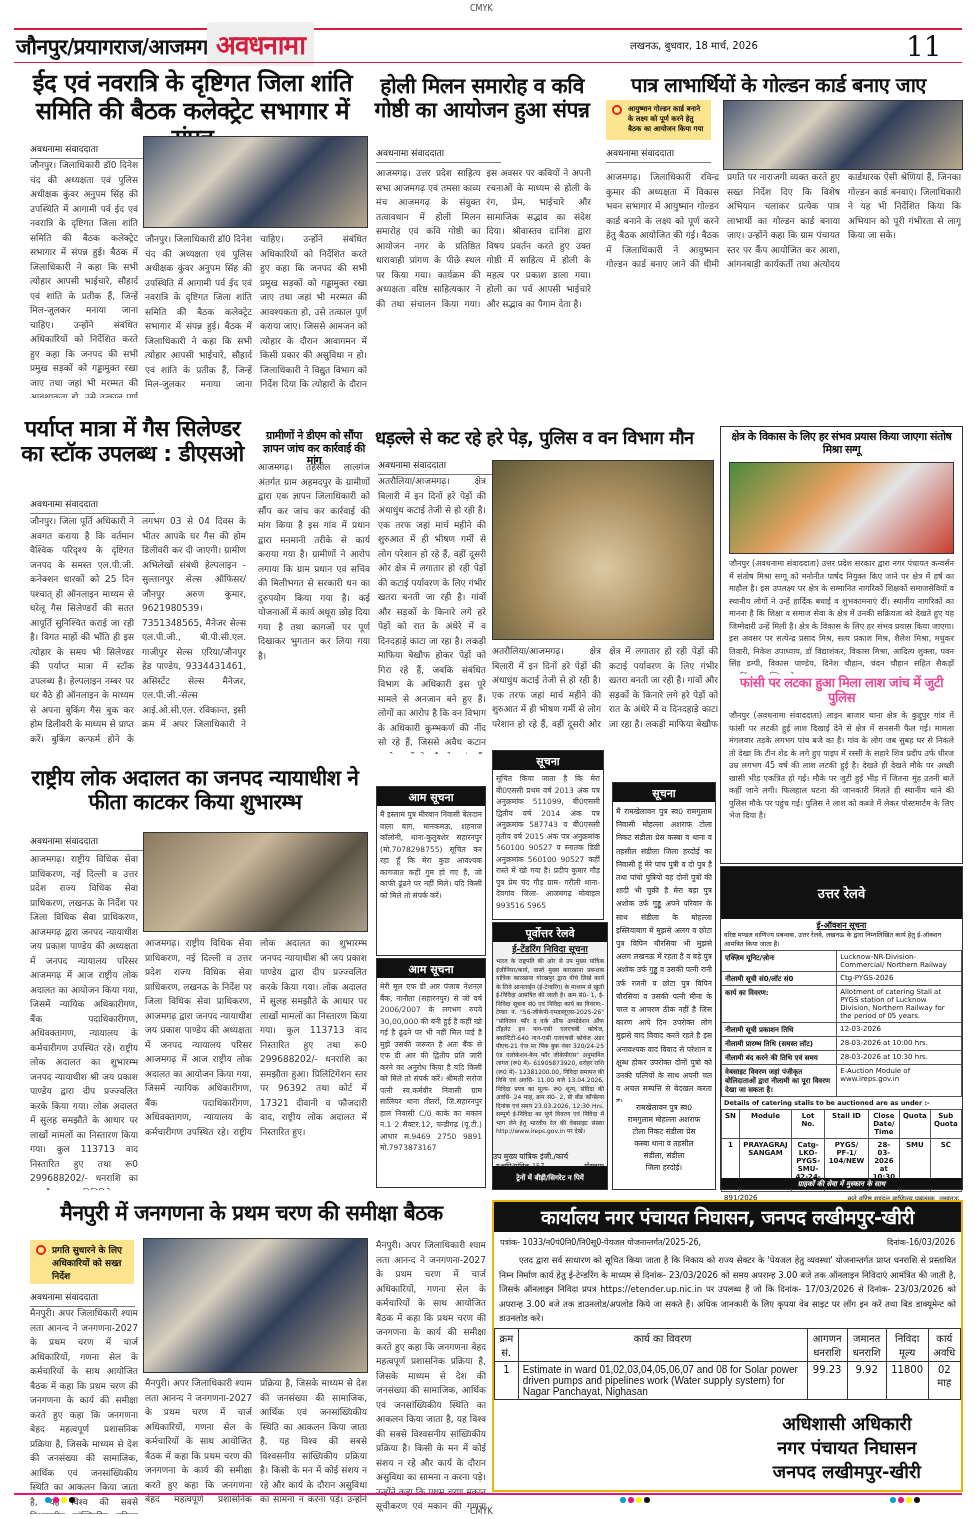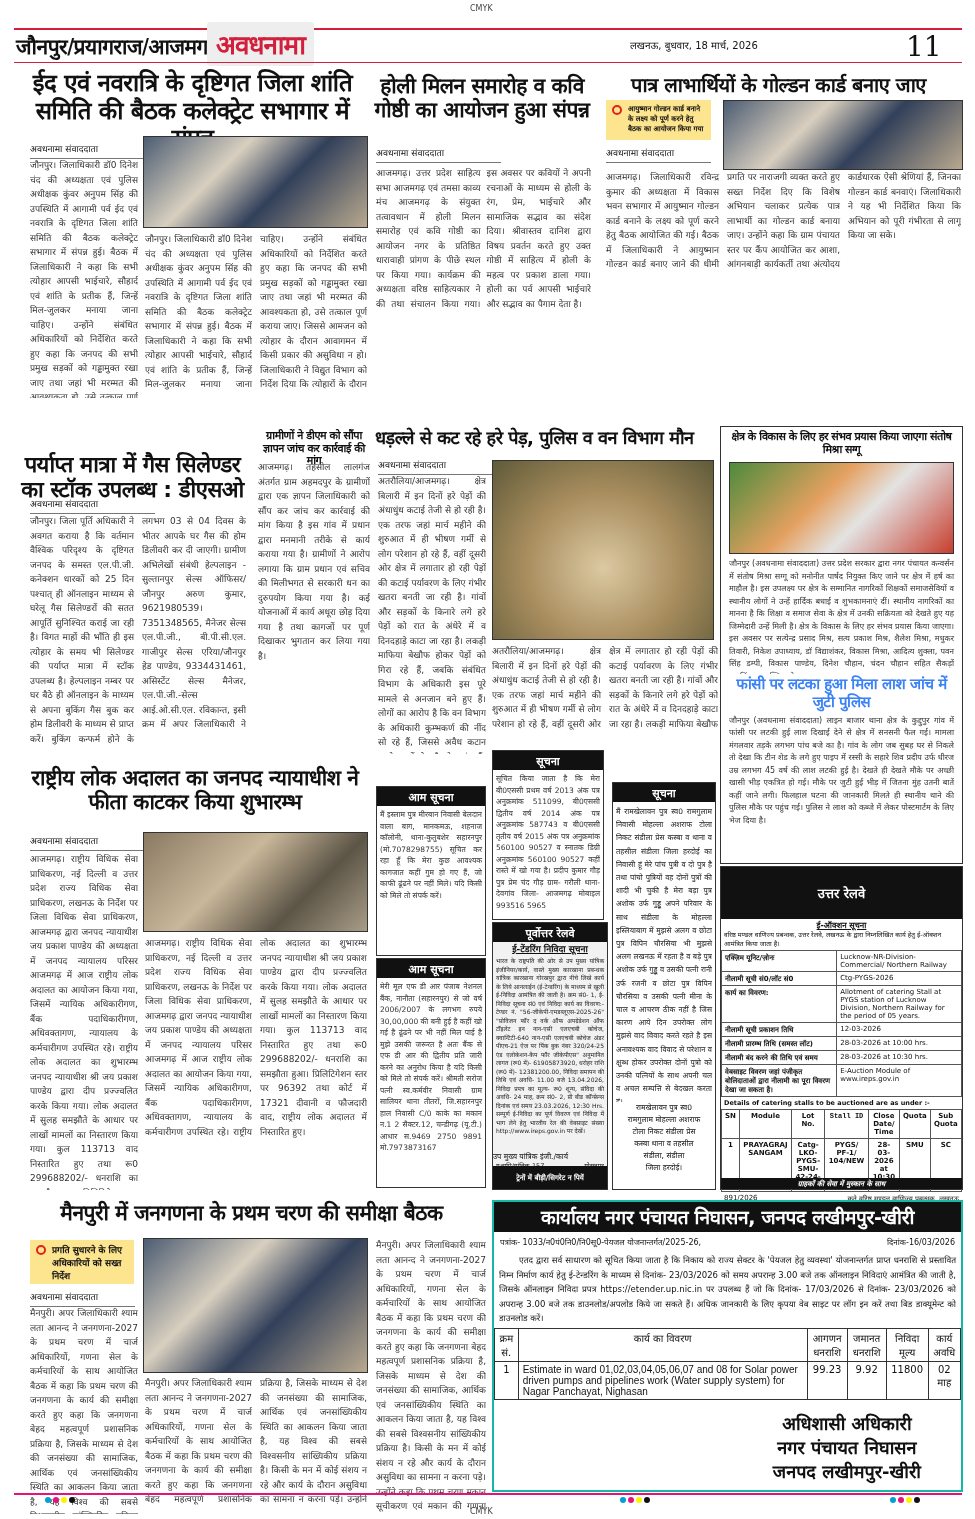--- a/index.html
+++ b/index.html
@@ -50,38 +50,38 @@
 <div class="abs h1" style="left:372px;top:74px;width:220px;font-size:21px">होली मिलन समारोह व कवि गोष्ठी का आयोजन हुआ संपन्न</div>
 <div class="abs byline" style="left:376px;top:146px">अवधनामा संवाददाता</div>
 <div class="abs body" style="left:376px;top:166px;width:215px;height:250px;column-count:2;column-gap:6px">आजमगढ़। उत्तर प्रदेश साहित्य सभा आजमगढ़ एवं तमसा काव्य मंच आजमगढ़ के संयुक्त तत्वावधान में होली मिलन समारोह एवं कवि गोष्ठी का आयोजन नगर के प्रतिष्ठित धारावाही प्रांगण के पीछे स्थल पर किया गया। कार्यक्रम की अध्यक्षता वरिष्ठ साहित्यकार ने की तथा संचालन किया गया। इस अवसर पर कवियों ने अपनी रचनाओं के माध्यम से होली के रंग, प्रेम, भाईचारे और सामाजिक सद्भाव का संदेश दिया। श्रीवास्तव दानिश द्वारा विषय प्रवर्तन करते हुए उक्त गोष्ठी में साहित्य में होली के महत्व पर प्रकाश डाला गया। होली का पर्व आपसी भाईचारे और सद्भाव का पैगाम देता है।</div>
 
 <div class="abs h1" style="left:596px;top:74px;width:365px;font-size:20px">पात्र लाभार्थियों के गोल्डन कार्ड बनाए जाए</div>
 <div class="callout" style="left:606px;top:100px;width:105px;height:40px;font-size:7px;line-height:10px"><span class="dot"></span><span>आयुष्मान गोल्डन कार्ड बनाने के लक्ष्य को पूर्ण करने हेतु बैठक का आयोजन किया गया</span></div>
 <div class="abs byline" style="left:606px;top:146px;width:105px">अवधनामा संवाददाता</div>
 <div class="abs photo blue" style="left:723px;top:100px;width:240px;height:70px"></div>
 <div class="abs body" style="left:606px;top:170px;width:355px;height:246px;column-count:3;column-gap:8px">आजमगढ़। जिलाधिकारी रविन्द्र कुमार की अध्यक्षता में विकास भवन सभागार में आयुष्मान गोल्डन कार्ड बनाने के लक्ष्य को पूर्ण करने हेतु बैठक आयोजित की गई। बैठक में जिलाधिकारी ने आयुष्मान गोल्डन कार्ड बनाए जाने की धीमी प्रगति पर नाराजगी व्यक्त करते हुए सख्त निर्देश दिए कि विशेष अभियान चलाकर प्रत्येक पात्र लाभार्थी का गोल्डन कार्ड बनाया जाए। उन्होंने कहा कि ग्राम पंचायत स्तर पर कैंप आयोजित कर आशा, आंगनबाड़ी कार्यकर्ती तथा अंत्योदय कार्डधारक ऐसी श्रेणियां हैं, जिनका गोल्डन कार्ड बनवाएं। जिलाधिकारी ने यह भी निर्देशित किया कि अभियान को पूरी गंभीरता से लागू किया जा सके।</div>
 
-<div class="abs h1" style="left:20px;top:452px;width:225px;font-size:22px">पर्याप्त मात्रा में गैस सिलेण्डर का स्टॉक उपलब्ध : डीएसओ</div>
+<div class="abs h1" style="left:20px;top:416px;width:225px;font-size:22px">पर्याप्त मात्रा में गैस सिलेण्डर का स्टॉक उपलब्ध : डीएसओ</div>
 <div class="abs byline" style="left:30px;top:497px">अवधनामा संवाददाता</div>
 <div class="abs body" style="left:30px;top:514px;width:216px;height:236px;column-count:2;column-gap:8px">जौनपुर। जिला पूर्ति अधिकारी ने अवगत कराया है कि वर्तमान वैश्विक परिदृश्य के दृष्टिगत जनपद के समस्त एल.पी.जी. कनेक्शन धारकों को 25 दिन पश्चात् ही ऑनलाइन माध्यम से घरेलू गैस सिलेण्डरों की सतत आपूर्ति सुनिश्चित कराई जा रही है। विगत माहों की भाँति ही इस त्योहार के समय भी सिलेण्डर की पर्याप्त मात्रा में स्टॉक उपलब्ध है। हेल्पलाइन नम्बर पर घर बैठे ही ऑनलाइन के माध्यम से अपना बुकिंग गैस बुक कर होम डिलीवरी के माध्यम से प्राप्त करें। बुकिंग कन्फर्म होने के लगभग 03 से 04 दिवस के भीतर आपके घर गैस की होम डिलीवरी कर दी जाएगी। ग्रामीण अभिलेखों संबंधी हेल्पलाइन - सुल्तानपुर सेल्स ऑफिसर/जौनपुर अरुण कुमार, 9621980539। 7351348565, मैनेजर सेल्स एल.पी.जी., बी.पी.सी.एल. गाजीपुर सेल्स एरिया/जौनपुर हेड पाण्डेय, 9334431461, असिस्टेंट सेल्स मैनेजर, एल.पी.जी.-सेल्स आई.ओ.सी.एल. रविकान्त, इसी क्रम में अपर जिलाधिकारी ने संबंधित अधिकारियों को निर्देश दिए।</div>
 
 <div class="abs h1" style="left:258px;top:430px;width:112px;font-size:11px">ग्रामीणों ने डीएम को सौंपा ज्ञापन जांच कर कार्रवाई की मांग</div>
 <div class="abs body" style="left:258px;top:460px;width:112px;height:292px">आजमगढ़। तहसील लालगंज अंतर्गत ग्राम अहमदपुर के ग्रामीणों द्वारा एक ज्ञापन जिलाधिकारी को सौंप कर जांच कर कार्रवाई की मांग किया है इस गांव में प्रधान द्वारा मनमानी तरीके से कार्य कराया गया है। ग्रामीणों ने आरोप लगाया कि ग्राम प्रधान एवं सचिव की मिलीभगत से सरकारी धन का दुरुपयोग किया गया है। कई योजनाओं में कार्य अधूरा छोड़ दिया गया है तथा कागजों पर पूर्ण दिखाकर भुगतान कर लिया गया है।</div>
 
 <div class="abs h1" style="left:375px;top:428px;width:345px;font-size:18px;text-align:left">धड़ल्ले से कट रहे हरे पेड़, पुलिस व वन विभाग मौन</div>
 <div class="abs byline" style="left:378px;top:458px">अवधनामा संवाददाता</div>
 <div class="abs photo wood" style="left:492px;top:460px;width:222px;height:180px"></div>
 <div class="abs body" style="left:378px;top:474px;width:108px;height:280px">अतरौलिया/आजमगढ़। क्षेत्र बिलारी में इन दिनों हरे पेड़ों की अंधाधुंध कटाई तेजी से हो रही है। एक तरफ जहां मार्च महीने की शुरुआत में ही भीषण गर्मी से लोग परेशान हो रहे हैं, वहीं दूसरी ओर क्षेत्र में लगातार हो रही पेड़ों की कटाई पर्यावरण के लिए गंभीर खतरा बनती जा रही है। गांवों और सड़कों के किनारे लगे हरे पेड़ों को रात के अंधेरे में व दिनदहाड़े काटा जा रहा है। लकड़ी माफिया बेखौफ होकर पेड़ों को गिरा रहे हैं, जबकि संबंधित विभाग के अधिकारी इस पूरे मामले से अनजान बने हुए हैं। लोगों का आरोप है कि वन विभाग के अधिकारी कुम्भकर्ण की नींद सो रहे हैं, जिससे अवैध कटान करने वालों के हौसले बुलंद हैं। स्थानीय नागरिकों का कहना है कि पेड़ पर्यावरण के संतुलन के लिए बेहद जरूरी हैं। मार्च में ही जिस तरह से तेज गर्मी पड़ रही है, उससे लोग चिंतित हैं कि आने वाले मई-जून में हालात कितने गंभीर हो सकते हैं। ग्रामीणों ने प्रशासन और वन विभाग से मांग की है कि क्षेत्र में हो रही अवैध कटाई पर तत्काल रोक लगाई जाए और दोषियों के खिलाफ सख्त कार्रवाई की जाए। अब देखना यह होगी कि संबंधित विभाग इस गंभीर समस्या को कितनी गंभीरता से लेता है और अवैध कटान पर लगाम लगाने के लिए क्या कदम उठाए जाते हैं। स्थानीय ग्रामीण प्रदीप राजभर ने बताया कि क्षेत्र में पेड़ों की अंधाधुंध कटाई हो रही है। वन विभाग और पुलिस विभाग में मिलीभगत से ही यह सब हो रहा है। अधिकारी पूरी तरह से मौन हैं।</div>
 <div class="abs body" style="left:492px;top:644px;width:226px;height:100px;column-count:2;column-gap:8px">अतरौलिया/आजमगढ़। क्षेत्र बिलारी में इन दिनों हरे पेड़ों की अंधाधुंध कटाई तेजी से हो रही है। एक तरफ जहां मार्च महीने की शुरुआत में ही भीषण गर्मी से लोग परेशान हो रहे हैं, वहीं दूसरी ओर क्षेत्र में लगातार हो रही पेड़ों की कटाई पर्यावरण के लिए गंभीर खतरा बनती जा रही है। गांवों और सड़कों के किनारे लगे हरे पेड़ों को रात के अंधेरे में व दिनदहाड़े काटा जा रहा है। लकड़ी माफिया बेखौफ होकर पेड़ों को गिरा रहे हैं, जबकि संबंधित विभाग के अधिकारी इस पूरे मामले से अनजान बने हुए हैं। लोगों का आरोप है कि वन विभाग के अधिकारी कुम्भकर्ण की नींद सो रहे हैं, जिससे अवैध कटान करने वालों के हौसले बुलंद हैं। स्थानीय नागरिकों का कहना है कि पेड़ पर्यावरण के संतुलन के लिए बेहद जरूरी हैं। मार्च में ही जिस तरह से तेज गर्मी पड़ रही है, उससे लोग चिंतित हैं कि आने वाले मई-जून में हालात कितने गंभीर हो सकते हैं। ग्रामीणों ने प्रशासन और वन विभाग से मांग की है कि क्षेत्र में हो रही अवैध कटाई पर तत्काल रोक लगाई जाए और दोषियों के खिलाफ सख्त कार्रवाई की जाए। अब देखना यह होगी कि संबंधित विभाग इस गंभीर समस्या को कितनी गंभीरता से लेता है और अवैध कटान पर लगाम लगाने के लिए क्या कदम उठाए जाते हैं। स्थानीय ग्रामीण प्रदीप राजभर ने बताया कि क्षेत्र में पेड़ों की अंधाधुंध कटाई हो रही है। वन विभाग और पुलिस विभाग में मिलीभगत से ही यह सब हो रहा है। अधिकारी पूरी तरह से मौन हैं।</div>
 
 <div class="abs box" style="left:720px;top:426px;width:243px;height:438px">
   <div class="h1" style="font-size:11px;padding:4px 6px">क्षेत्र के विकास के लिए हर संभव प्रयास किया जाएगा संतोष मिश्रा सग्गू</div>
   <div class="photo green" style="margin:2px 8px;height:92px"></div>
   <div class="body" style="padding:2px 8px;height:118px;font-size:8px;line-height:12.5px">जौनपुर (अवधनामा संवाददाता) उत्तर प्रदेश सरकार द्वारा नगर पंचायत कन्वर्सन में संतोष मिश्रा सग्गू को मनोनीत पार्षद नियुक्त किए जाने पर क्षेत्र में हर्ष का माहौल है। इस उपलक्ष्य पर क्षेत्र के सम्मानित नागरिकों शिक्षकों समाजसेवियों व स्थानीय लोगों ने उन्हें हार्दिक बधाई व शुभकामनाएं दीं। स्थानीय नागरिकों का मानना है कि शिक्षा व समाज सेवा के क्षेत्र में उनकी सक्रियता को देखते हुए यह जिम्मेदारी उन्हें मिली है। क्षेत्र के विकास के लिए हर संभव प्रयास किया जाएगा। इस अवसर पर सत्येन्द्र प्रसाद मिश्र, सत्य प्रकाश मिश्र, शैलेश मिश्रा, मधुकर तिवारी, निकेश उपाध्याय, डॉ विद्याशंकर, विकास मिश्रा, आदित्य शुक्ला, पवन सिंह डम्पी, विकास पाण्डेय, दिनेश चौहान, चंदन चौहान सहित सैकड़ों शुभचिंतक उपस्थित रहे।</div>
-  <div class="h1" style="font-size:15px;color:#3b82f6;padding:2px 8px">फांसी पर लटका हुआ मिला लाश जांच में जुटी पुलिस</div>
+  <div class="h1" style="font-size:13px;color:#ec4899;padding:2px 8px">फांसी पर लटका हुआ मिला लाश जांच में जुटी पुलिस</div>
   <div class="body" style="padding:2px 8px;height:150px;font-size:8px;line-height:12.5px">जौनपुर (अवधनामा संवाददाता) लाइन बाजार थाना क्षेत्र के कुद्दुपुर गांव में फांसी पर लटकी हुई लाश दिखाई देने से क्षेत्र में सनसनी फैल गई। मामला मंगलवार तड़के लगभग पांच बजे का है। गांव के लोग जब सुबह घर से निकले तो देखा कि टीन शेड के लगे हुए पाइप में रस्सी के सहारे शिव प्रदीप उर्फ धीरज उम्र लगभग 45 वर्ष की लाश लटकी हुई है। देखते ही देखते मौके पर अच्छी खासी भीड़ एकत्रित हो गई। मौके पर जुटी हुई भीड़ में जितना मुंह उतनी बातें कहीं जाने लगी। फिलहाल घटना की जानकारी मिलते ही स्थानीय थाने की पुलिस मौके पर पहुंच गई। पुलिस ने लाश को कब्जे में लेकर पोस्टमार्टम के लिए भेज दिया है।</div>
 </div>
 
 <div class="abs box" style="left:492px;top:750px;width:112px;height:170px">
   <div class="blackbar" style="font-size:11px;padding:2px">सूचना</div>
   <div class="body" style="padding:3px;font-size:7.5px;line-height:11.5px;height:148px">सूचित किया जाता है कि मेरा बी0एससी प्रथम वर्ष 2013 अंक पत्र अनुक्रमांक 511099, बी0एससी द्वितीय वर्ष 2014 अंक पत्र अनुक्रमांक 587743 व बी0एससी तृतीय वर्ष 2015 अंक पत्र अनुक्रमांक 560100 90527 व स्नातक डिग्री अनुक्रमांक 560100 90527 कहीं रास्ते में खो गया है। प्रदीप कुमार गौड़ पुत्र प्रेम चंद गौड़ ग्राम- गरौली थाना- देवगांव जिला- आजमगढ़ मोबाइल 993516 5965</div>
 </div>
 
 <div class="abs h1" style="left:20px;top:766px;width:350px;font-size:21px">राष्ट्रीय लोक अदालत का जनपद न्यायाधीश ने फीता काटकर किया शुभारम्भ</div>
 <div class="abs byline" style="left:30px;top:834px">अवधनामा संवाददाता</div>
@@ -160,21 +160,21 @@
         </tr>
       </tbody>
   </table>
   <div style="font-size:6.5px;font-weight:bold;padding:2px 3px">Details of catering stalls to be auctioned are as under :-</div>
   <table class="rly" style="width:100%;text-align:center">
     <thead>
         <tr id="stall-head">
           <td style="font-weight: bold;">SN</td>
           <td style="font-weight: bold;">Module</td>
           <td style="font-weight: bold;">Lot No.</td>
-          <td style="font-weight: bold; font-family: Liberation Mono, monospace;">Stall ID</td>
+          <td style="font-weight: bold;">Stall ID</td>
           <td style="font-weight: bold;">Close Date/ Time</td>
           <td style="font-weight: bold;">Quota</td>
           <td style="font-weight: bold;">Sub Quota</td>
         </tr>
       </thead>
     <tbody id="stall-body">
         <tr>
           <td style="font-weight: bold;">1</td>
           <td style="font-weight: bold;">PRAYAGRAJ SANGAM</td>
           <td style="font-weight: bold;">Catg-LKO-PYGS-SMU-42-24-1</td>
@@ -193,21 +193,21 @@
 </div>
 
 <div class="abs" style="left:14px;top:1198px;width:475px;height:30px;font-size:21px;font-weight:bold;text-align:center;letter-spacing:-0.5px">मैनपुरी में जनगणना के प्रथम चरण की समीक्षा बैठक</div>
 <div class="callout" style="left:30px;top:1240px;width:104px;height:44px"><span class="dot"></span><span>प्रगति सुधारने के लिए अधिकारियों को सख्त निर्देश</span></div>
 <div class="abs byline" style="left:30px;top:1290px;width:105px">अवधनामा संवाददाता</div>
 <div class="abs photo blue" style="left:143px;top:1238px;width:225px;height:135px"></div>
 <div class="abs body" style="left:30px;top:1306px;width:108px;height:208px">मैनपुरी। अपर जिलाधिकारी श्याम लता आनन्द ने जनगणना-2027 के प्रथम चरण में चार्ज अधिकारियों, गणना सेल के कर्मचारियों के साथ आयोजित बैठक में कहा कि प्रथम चरण की जनगणना के कार्य की समीक्षा करते हुए कहा कि जनगणना बेहद महत्वपूर्ण प्रशासनिक प्रक्रिया है, जिसके माध्यम से देश की जनसंख्या की सामाजिक, आर्थिक एवं जनसांख्यिकीय स्थिति का आकलन किया जाता है, यह विश्व की सबसे विश्वसनीय सांख्यिकीय प्रक्रिया है। किसी के मन में कोई संशय न रहे और कार्य के दौरान असुविधा का सामना न करना पड़े। उन्होंने कहा कि प्रथम चरण मकान सूचीकरण एवं मकान की गणना होगी इस हेतु 700-700 के छोटे-छोटे ब्लॉक बनाकर प्रत्येक भवन, आवासीय इकाई एवं उपलब्ध सुविधाओं का विवरण एकत्र किया जाएगा।</div>
 <div class="abs body" style="left:145px;top:1376px;width:222px;height:138px;column-count:2;column-gap:8px">मैनपुरी। अपर जिलाधिकारी श्याम लता आनन्द ने जनगणना-2027 के प्रथम चरण में चार्ज अधिकारियों, गणना सेल के कर्मचारियों के साथ आयोजित बैठक में कहा कि प्रथम चरण की जनगणना के कार्य की समीक्षा करते हुए कहा कि जनगणना बेहद महत्वपूर्ण प्रशासनिक प्रक्रिया है, जिसके माध्यम से देश की जनसंख्या की सामाजिक, आर्थिक एवं जनसांख्यिकीय स्थिति का आकलन किया जाता है, यह विश्व की सबसे विश्वसनीय सांख्यिकीय प्रक्रिया है। किसी के मन में कोई संशय न रहे और कार्य के दौरान असुविधा का सामना न करना पड़े। उन्होंने कहा कि प्रथम चरण मकान सूचीकरण एवं मकान की गणना होगी इस हेतु 700-700 के छोटे-छोटे ब्लॉक बनाकर प्रत्येक भवन, आवासीय इकाई एवं उपलब्ध सुविधाओं का विवरण एकत्र किया जाएगा।</div>
 <div class="abs body" style="left:376px;top:1238px;width:110px;height:276px">मैनपुरी। अपर जिलाधिकारी श्याम लता आनन्द ने जनगणना-2027 के प्रथम चरण में चार्ज अधिकारियों, गणना सेल के कर्मचारियों के साथ आयोजित बैठक में कहा कि प्रथम चरण की जनगणना के कार्य की समीक्षा करते हुए कहा कि जनगणना बेहद महत्वपूर्ण प्रशासनिक प्रक्रिया है, जिसके माध्यम से देश की जनसंख्या की सामाजिक, आर्थिक एवं जनसांख्यिकीय स्थिति का आकलन किया जाता है, यह विश्व की सबसे विश्वसनीय सांख्यिकीय प्रक्रिया है। किसी के मन में कोई संशय न रहे और कार्य के दौरान असुविधा का सामना न करना पड़े। उन्होंने कहा कि प्रथम चरण मकान सूचीकरण एवं मकान की गणना होगी इस हेतु 700-700 के छोटे-छोटे ब्लॉक बनाकर प्रत्येक भवन, आवासीय इकाई एवं उपलब्ध सुविधाओं का विवरण एकत्र किया जाएगा।</div>
 
-<div class="abs box" style="left:492px;top:1200px;width:471px;height:292px;border:2px solid #14b8a6">
+<div class="abs box" style="left:492px;top:1200px;width:471px;height:292px;border:2px solid #eab308">
   <div class="blackbar" style="font-size:19px;padding:2px;letter-spacing:-0.3px">कार्यालय नगर पंचायत निघासन, जनपद लखीमपुर-खीरी</div>
   <div style="display:flex;justify-content:space-between;font-size:8px;padding:4px 6px">
     <span>पत्रांक- 1033/न0पं0नि0/नि0सू0-पेयजल योजनान्तर्गत/2025-26,</span>
     <span>दिनांक-16/03/2026</span>
   </div>
   <div style="font-size:8.5px;line-height:14.5px;padding:2px 5px;text-align:justify;text-indent:20px">एतद द्वारा सर्व साधारण को सूचित किया जाता है कि निकाय को राज्य सेक्टर के 'पेयजल हेतु व्यवस्था' योजनान्तर्गत प्राप्त धनराशि से प्रस्तावित निम्न निर्माण कार्य हेतु ई-टेन्डरिंग के माध्यम से दिनांक- 23/03/2026 को समय अपरान्ह 3.00 बजे तक ऑनलाइन निविदाएं आमंत्रित की जाती है, जिसके ऑनलाइन निविदा प्रपत्र https://etender.up.nic.in पर उपलब्ध हैं जो कि दिनांक- 17/03/2026 से दिनांक- 23/03/2026 को अपरान्ह 3.00 बजे तक डाउनलोड/अपलोड किये जा सकते हैं। अधिक जानकारी के लिए कृपया वेब साइट पर लॉग इन करें तथा बिड डाक्यूमेन्ट को डाउनलोड करें।</div>
   <table class="tender" style="width:100%">
     <thead>
         <tr id="tender-head">
           <th>क्रम सं.</th>

